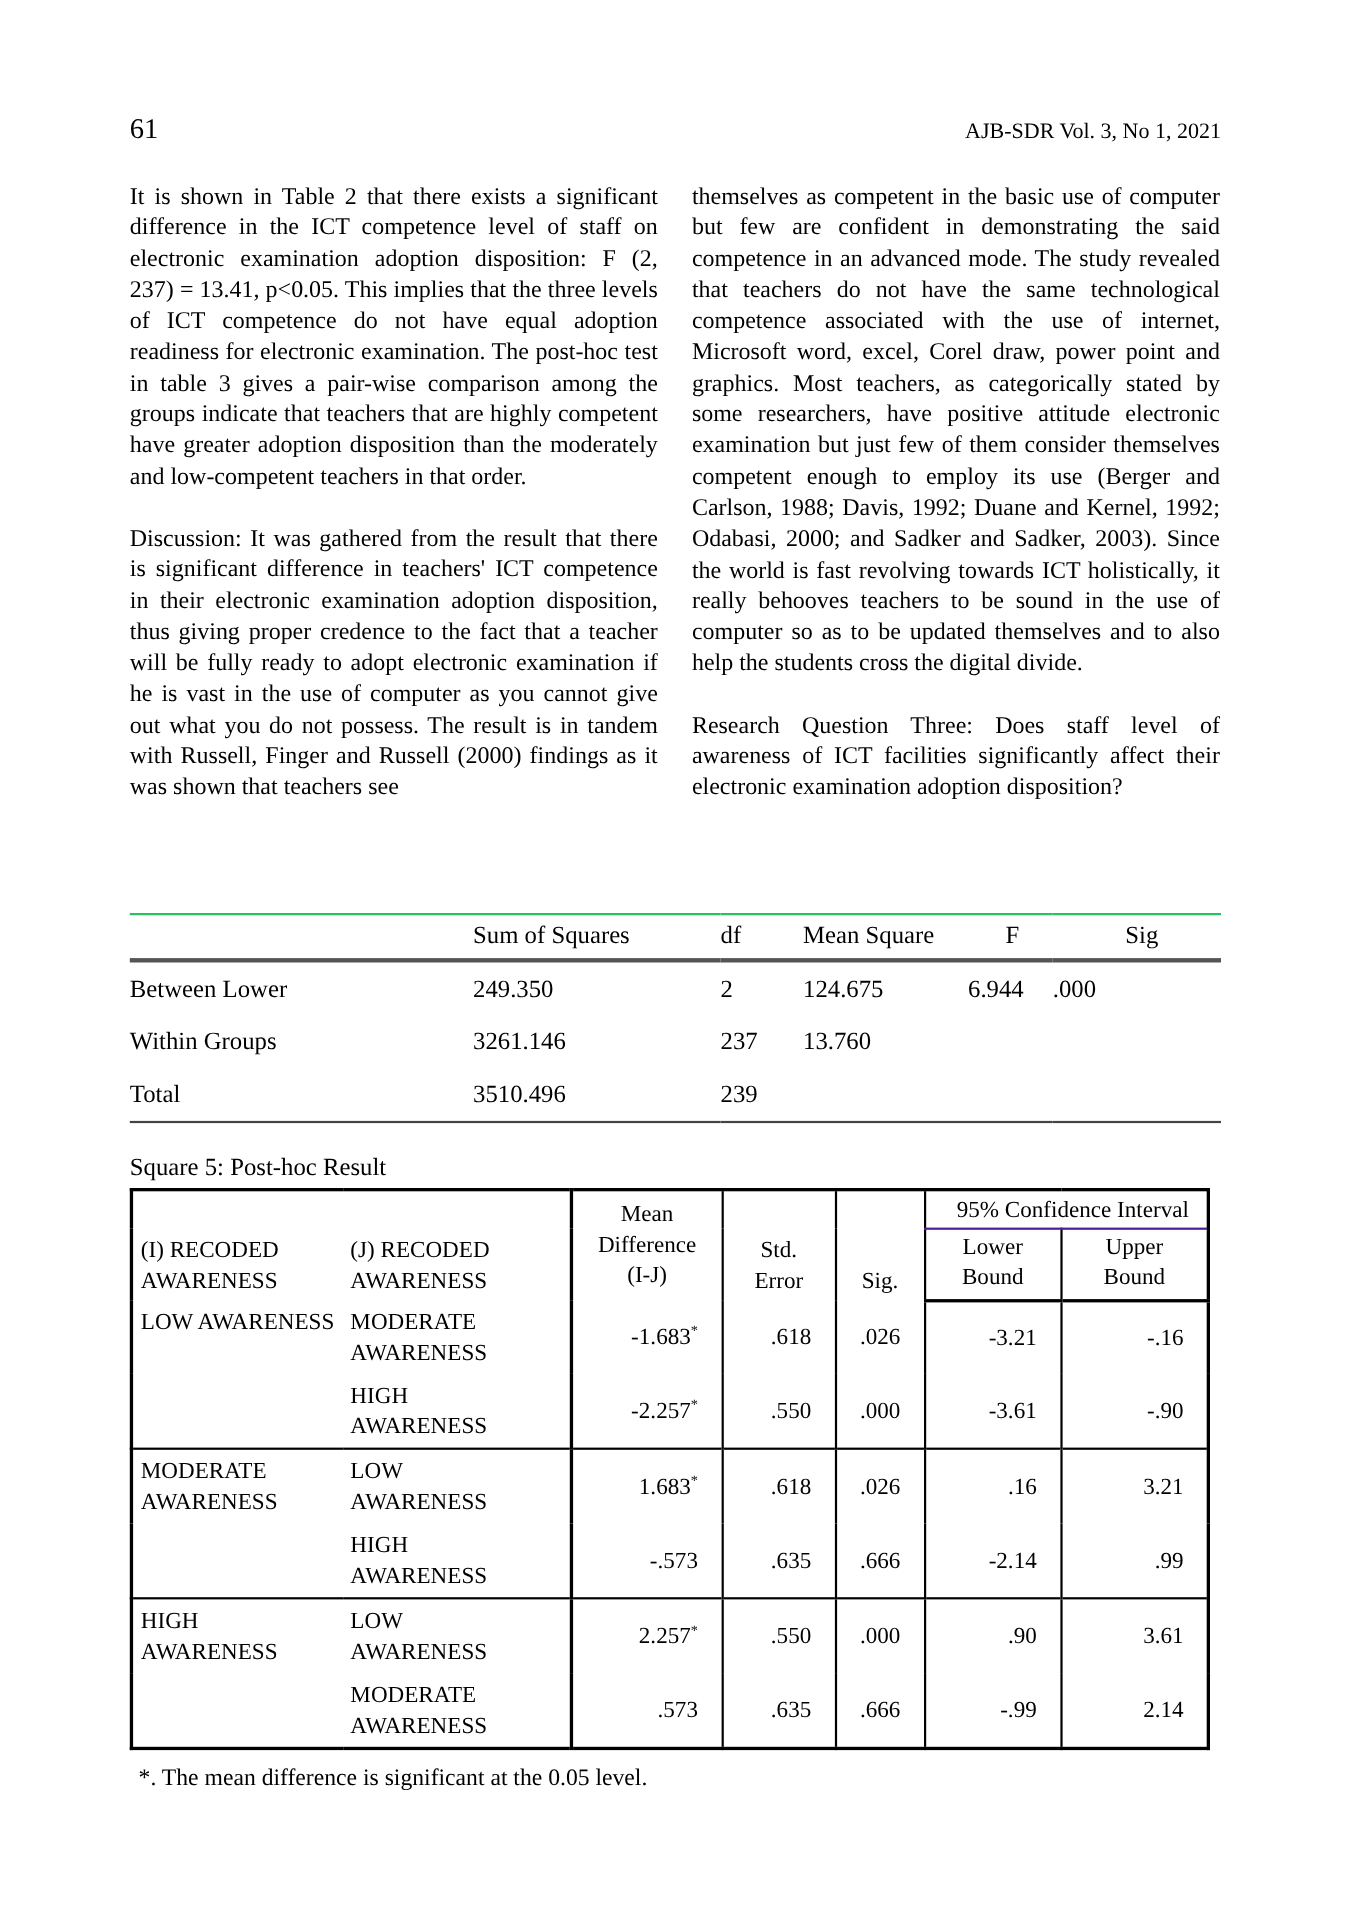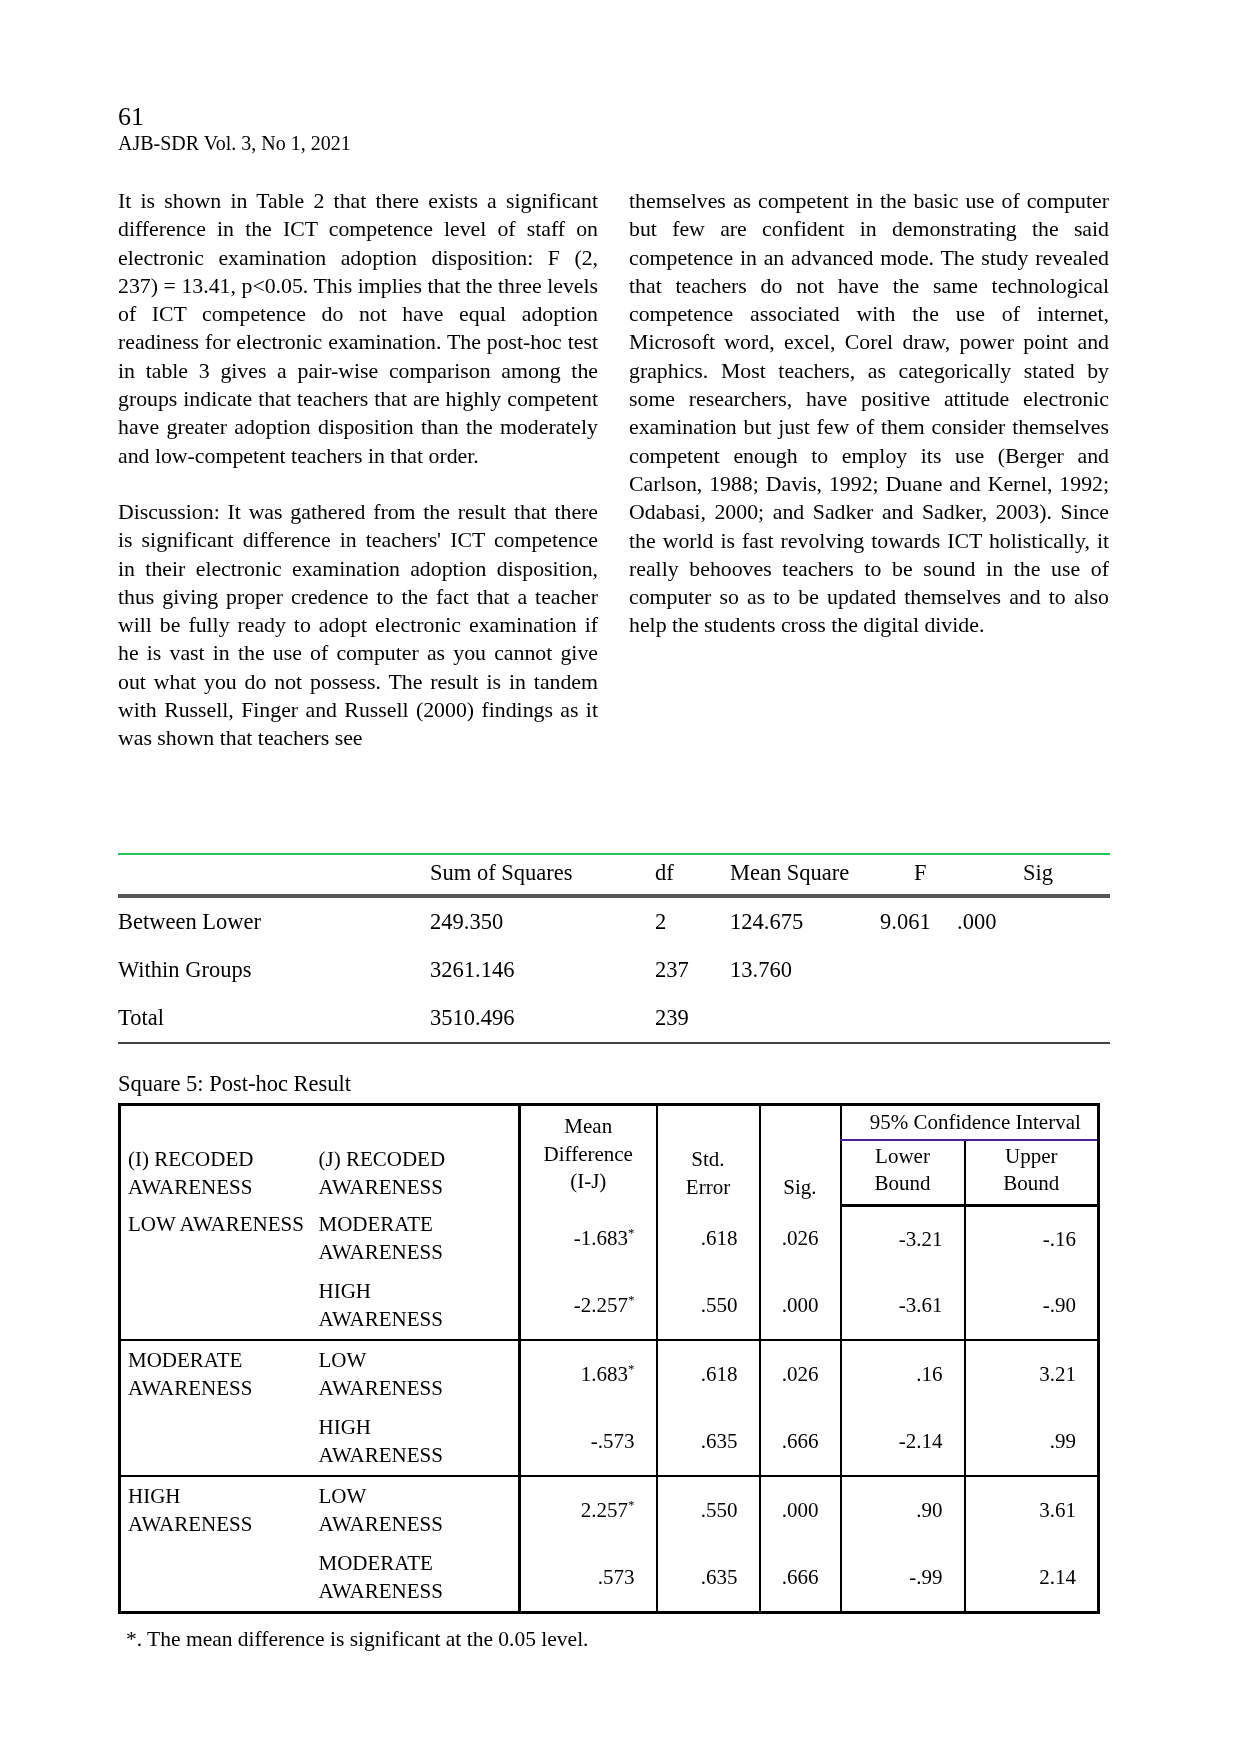--- a/index.html
+++ b/index.html
@@ -3,21 +3,21 @@
 <meta charset="utf-8">
 <style>
   html,body{margin:0;padding:0;background:#e8e8e8;}
   .page{
     width:1241px;height:1754px;background:#ffffff;position:relative;
     font-family:"Liberation Serif", serif;color:#000;overflow:hidden;
     margin:0 auto;
   }
   .content{position:absolute;left:118px;top:0;width:992px;}
   .page-header{
-    margin-top:102px;display:flex;justify-content:space-between;align-items:baseline;flex-direction:column;
+    margin-top:102px;display:flex;justify-content:space-between;align-items:baseline;
   }
   .page-num{font-size:26px;}
   .journal-ref{font-size:20px;}
   .two-cols{
     margin-top:32px;display:flex;gap:31px;height:662px;overflow:visible;
   }
   .col{width:480px;font-size:21.8px;line-height:28.3px;text-align:justify;}
   .col p{margin:0 0 28px 0;}
   .col p:last-child{margin-bottom:0;}
   .t4-caption{
@@ -71,20 +71,21 @@
       <span class="journal-ref">AJB-SDR Vol. 3, No 1, 2021</span>
     </div>
 
     <div class="two-cols">
       <div class="col">
         <p>It is shown in Table 2 that there exists a significant difference in the ICT competence level of staff on electronic examination adoption disposition: F (2, 237) = 13.41, p&lt;0.05. This implies that the three levels of ICT competence do not have equal adoption readiness for electronic examination. The post-hoc test in table 3 gives a pair-wise comparison among the groups indicate that teachers that are highly competent have greater adoption disposition than the moderately and low-competent teachers in that order.</p>
         <p>Discussion: It was gathered from the result that there is significant difference in teachers' ICT competence in their electronic examination adoption disposition, thus giving proper credence to the fact that a teacher will be fully ready to adopt electronic examination if he is vast in the use of computer as you cannot give out what you do not possess. The result is in tandem with Russell, Finger and Russell (2000) findings as it was shown that teachers see</p>
       </div>
       <div class="col">
         <p>themselves as competent in the basic use of computer but few are confident in demonstrating the said competence in an advanced mode. The study revealed that teachers do not have the same technological competence associated with the use of internet, Microsoft word, excel, Corel draw, power point and graphics. Most teachers, as categorically stated by some researchers, have positive attitude electronic examination but just few of them consider themselves competent enough to employ its use (Berger and Carlson, 1988; Davis, 1992; Duane and Kernel, 1992; Odabasi, 2000; and Sadker and Sadker, 2003). Since the world is fast revolving towards ICT holistically, it really behooves teachers to be sound in the use of computer so as to be updated themselves and to also help the students cross the digital divide.</p>
+        <p>Research Question Three: Does staff level of awareness of ICT facilities significantly affect their electronic examination adoption disposition?</p>
       </div>
     </div>
 
 
     <table class="t4">
       <colgroup>
         <col style="width:312px">
           <col style="width:225px">
           <col style="width:75px">
         <col style="width:150px">
@@ -100,21 +101,21 @@
           <th class="f-h">F</th>
           <th class="sig-h">Sig</th>
         </tr>
       </thead>
       <tbody>
         <tr>
           <td>Between Lower</td>
           <td>249.350</td>
           <td>2</td>
           <td>124.675</td>
-          <td>9.061</td>
+          <td>6.944</td>
           <td>.000</td>
         </tr>
         <tr>
           <td>Within Groups</td>
           <td>3261.146</td>
           <td>237</td>
           <td>13.760</td>
           <td></td>
           <td></td>
         </tr>

